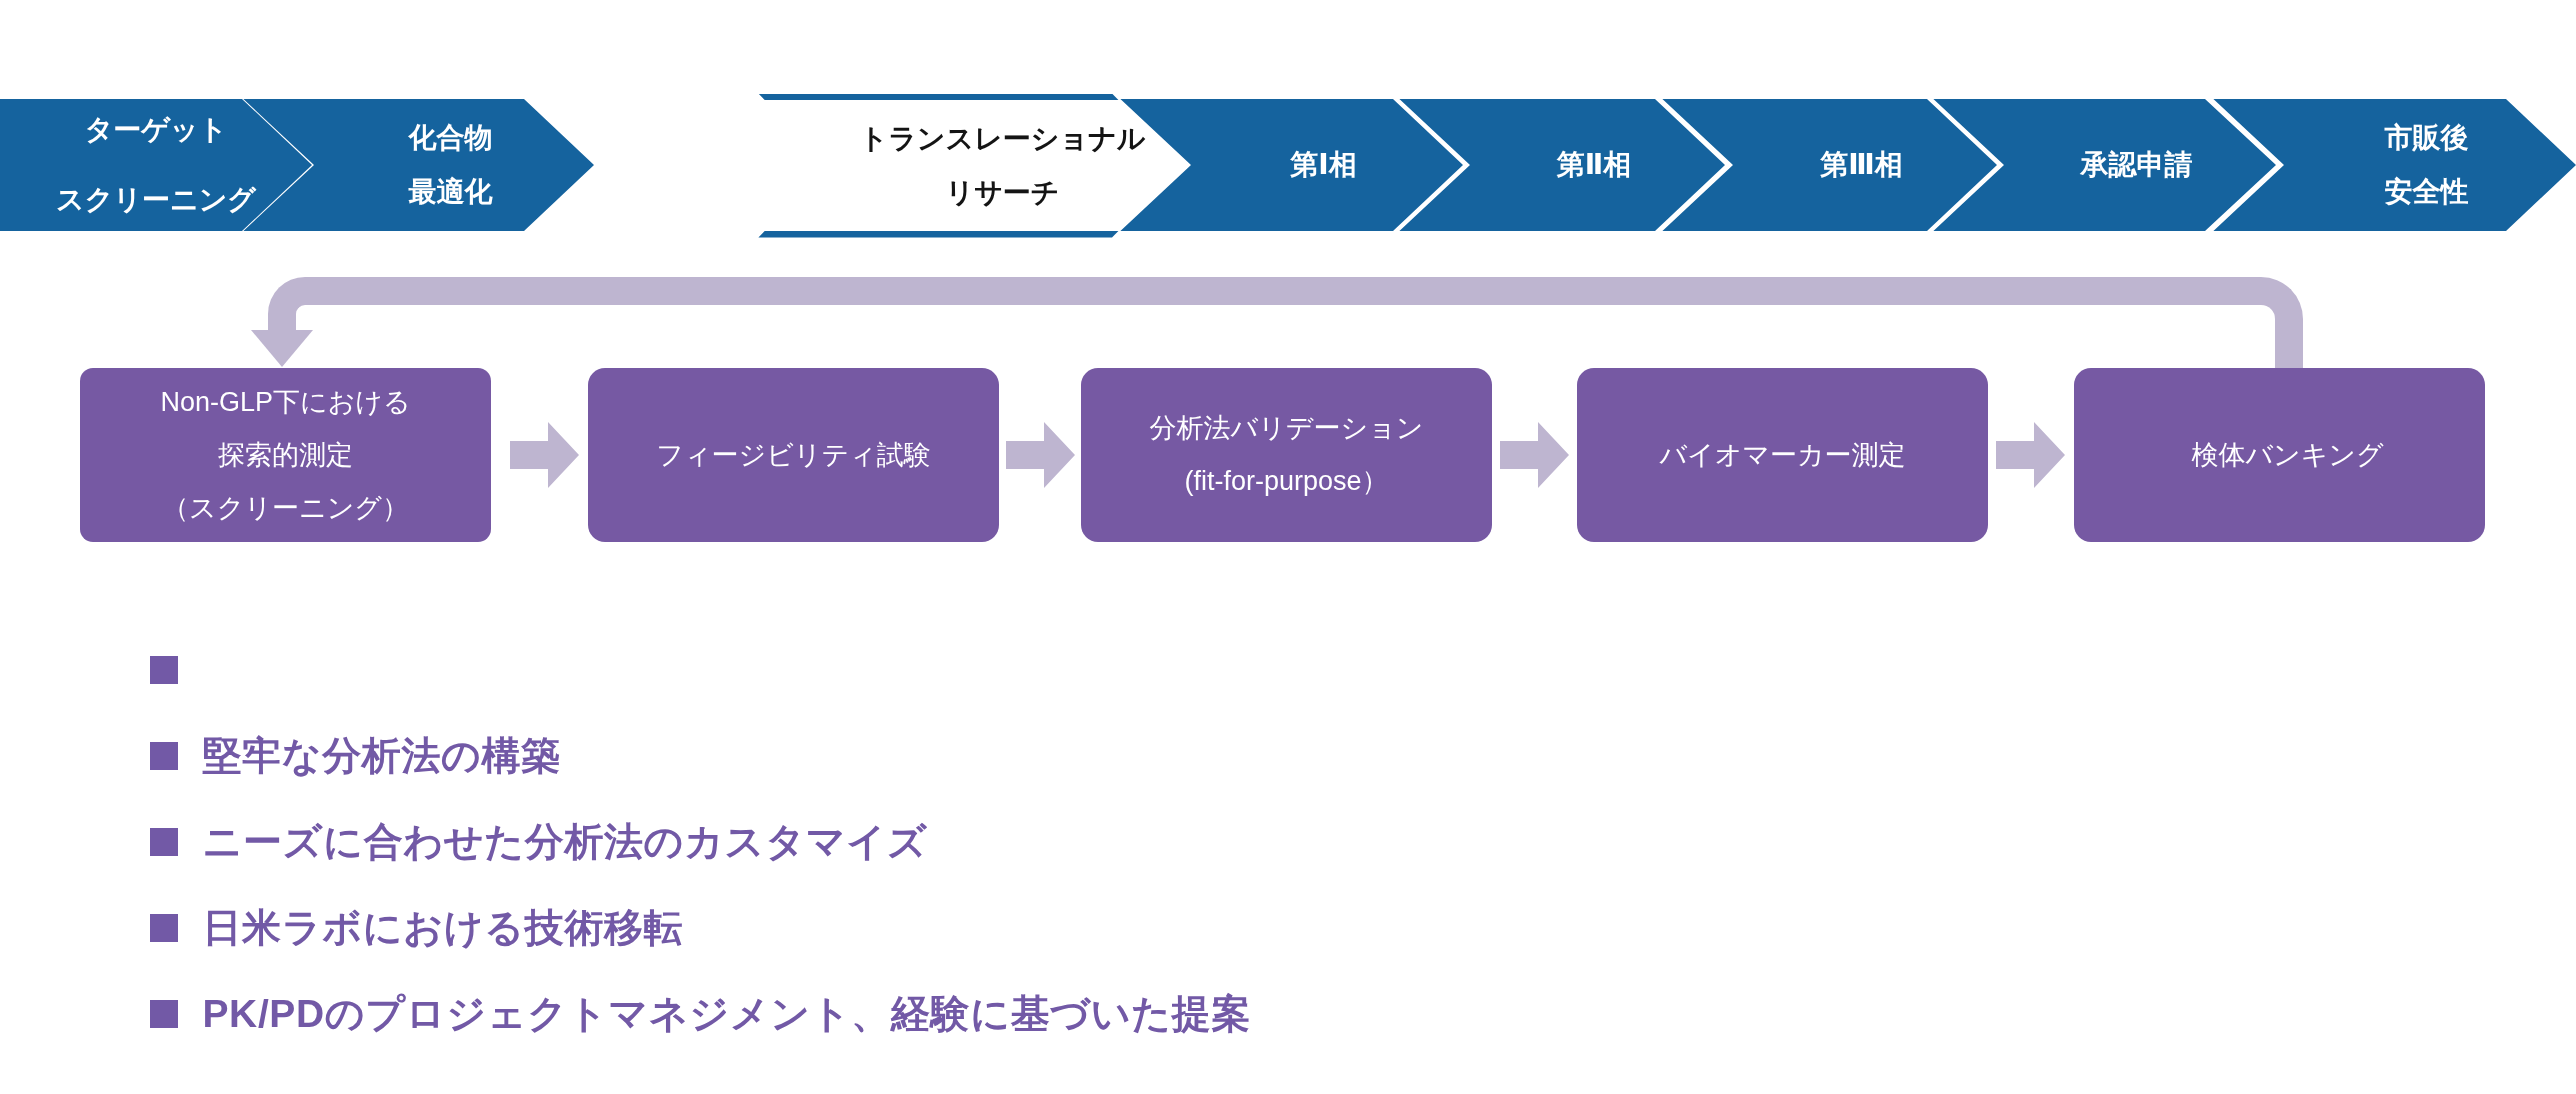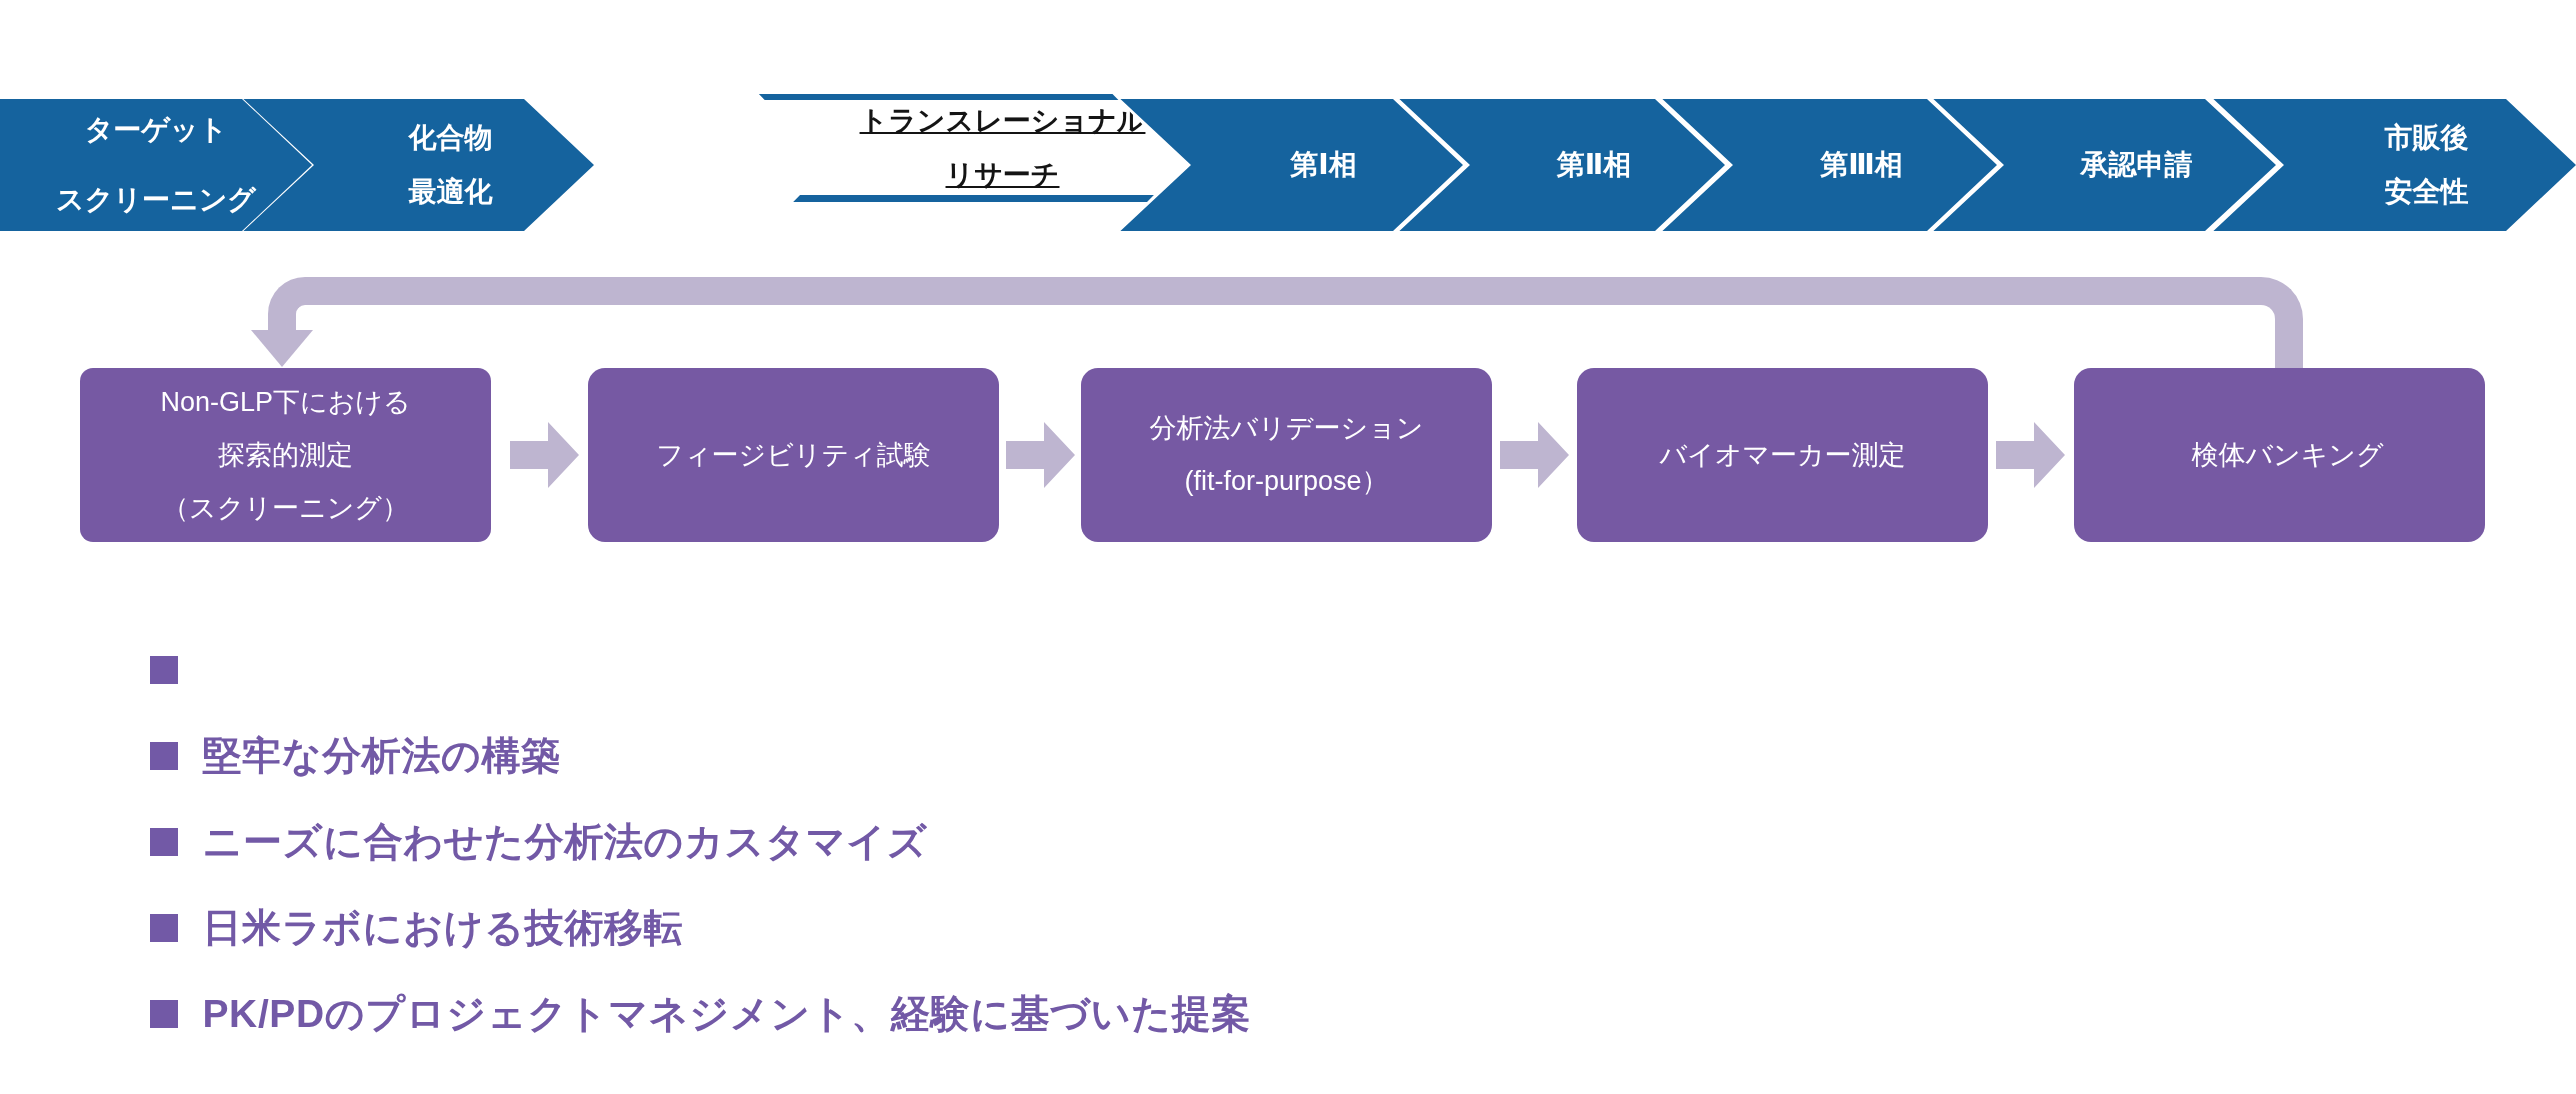--- a/index.html
+++ b/index.html
@@ -18,22 +18,22 @@
 
   
   .stagebar{position:absolute;left:0;top:99px;width:2576px;height:132px;}
   .seg{position:absolute;top:0;height:132px;background:var(--blue);
        display:flex;flex-direction:column;justify-content:center;align-items:center;
        color:#fff;font-weight:700;font-size:28px;line-height:54px;text-align:center;white-space:nowrap;}
   .seg .ln{display:block;}
   .s0{left:0;width:312px;clip-path:polygon(0 0,242px 0,312px 66px,242px 132px,0 132px);gap:16px;}
   .s1{left:236px;width:358px;padding-left:71px;clip-path:polygon(7.4px 0,288px 0,358px 66px,288px 132px,7.4px 132px,78px 66px);}
   .s2{left:529px;width:293px;padding-left:71px;clip-path:polygon(7.4px 0,222px 0,293px 66px,222px 132px,7.4px 132px,78px 66px);}
-  .s3{left:751px;width:432px;top:-5.5px;height:108px;padding-left:71px;background:var(--active-bg);color:var(--active-text);
-      clip-path:polygon(7.4px 0,361px 0,432px 72px,361px 144px,7.4px 144px,78px 72px);text-decoration:underline;}
+  .s3{left:751px;width:432px;top:-5.5px;height:144px;padding-left:71px;background:var(--active-bg);color:var(--active-text);
+      clip-path:polygon(7.4px 0,361px 0,432px 72px,361px 144px,7.4px 144px,78px 72px);}
   .s3 .edge{position:absolute;left:0;right:0;height:6.1px;background:var(--blue);}
   .s3 .edge.top{top:0;}
   .s3 .edge.bot{bottom:0;}
   .s4{left:1113px;width:350px;padding-left:71px;clip-path:polygon(7.4px 0,280px 0,350px 66px,280px 132px,7.4px 132px,78px 66px);}
   .s5{left:1392px;width:333px;padding-left:71px;clip-path:polygon(7.4px 0,263px 0,333px 66px,263px 132px,7.4px 132px,78px 66px);align-items:center;}
   .s6{left:1655px;width:342px;padding-left:71px;clip-path:polygon(7.4px 0,272px 0,342px 66px,272px 132px,7.4px 132px,78px 66px);}
   .s7{left:1926px;width:350px;padding-left:71px;clip-path:polygon(7.4px 0,279px 0,350px 66px,279px 132px,7.4px 132px,78px 66px);}
   .s8{left:2206px;width:370px;padding-left:71px;clip-path:polygon(7.4px 0,300px 0,370px 66px,300px 132px,7.4px 132px,78px 66px);}
 
   

